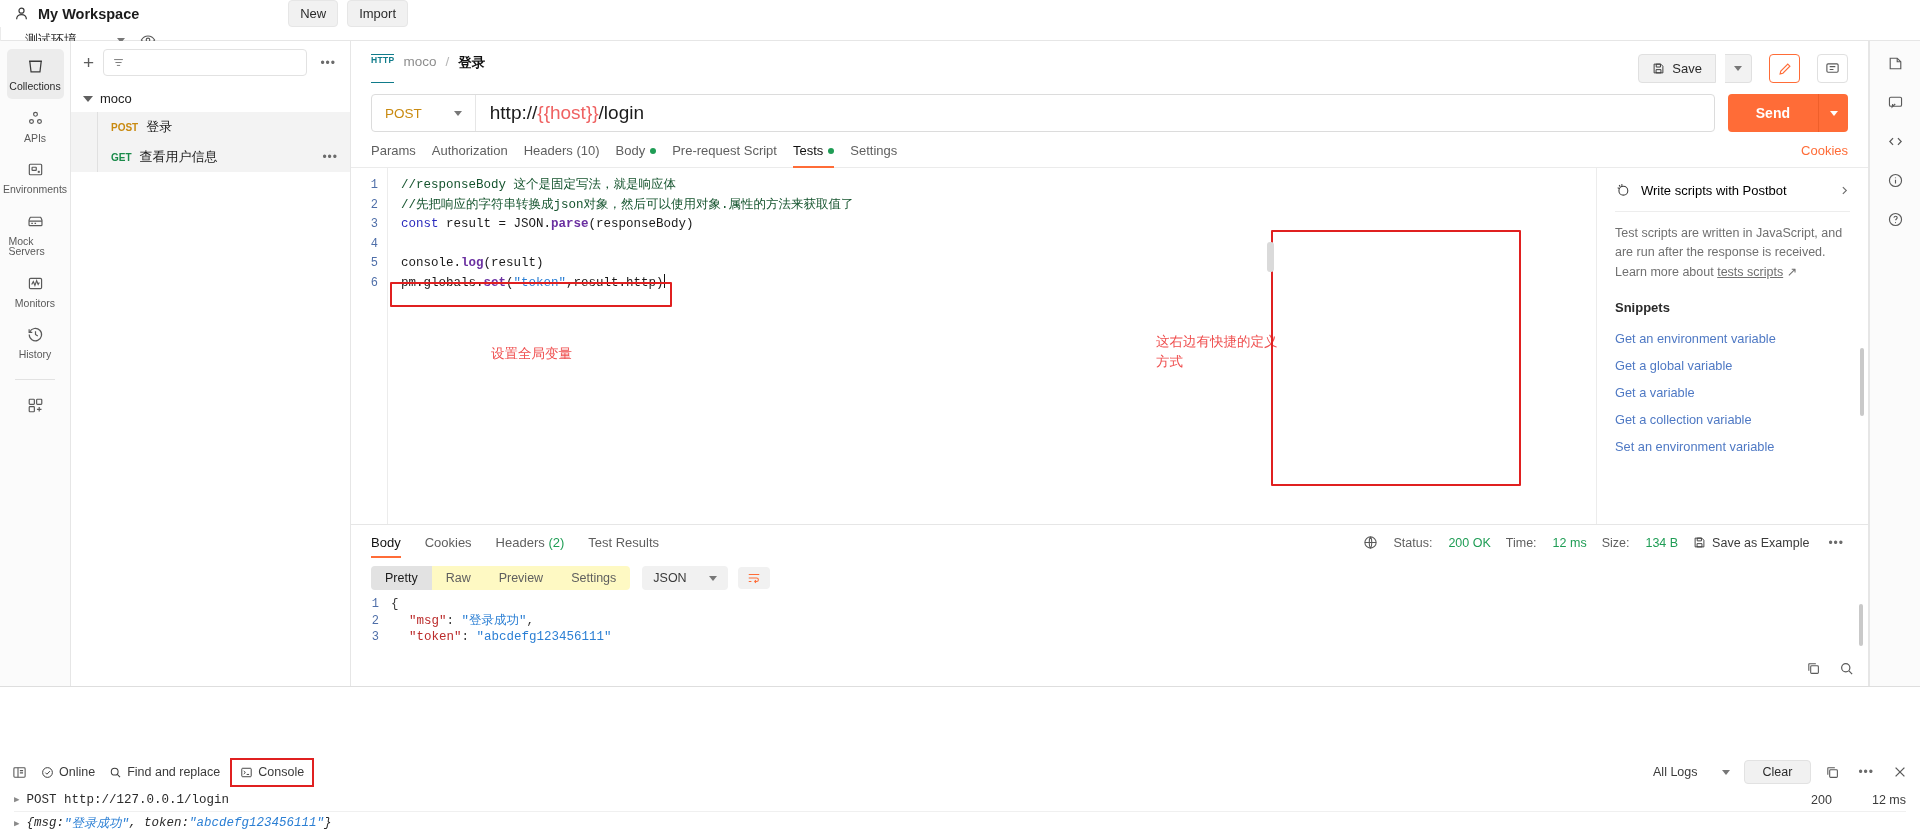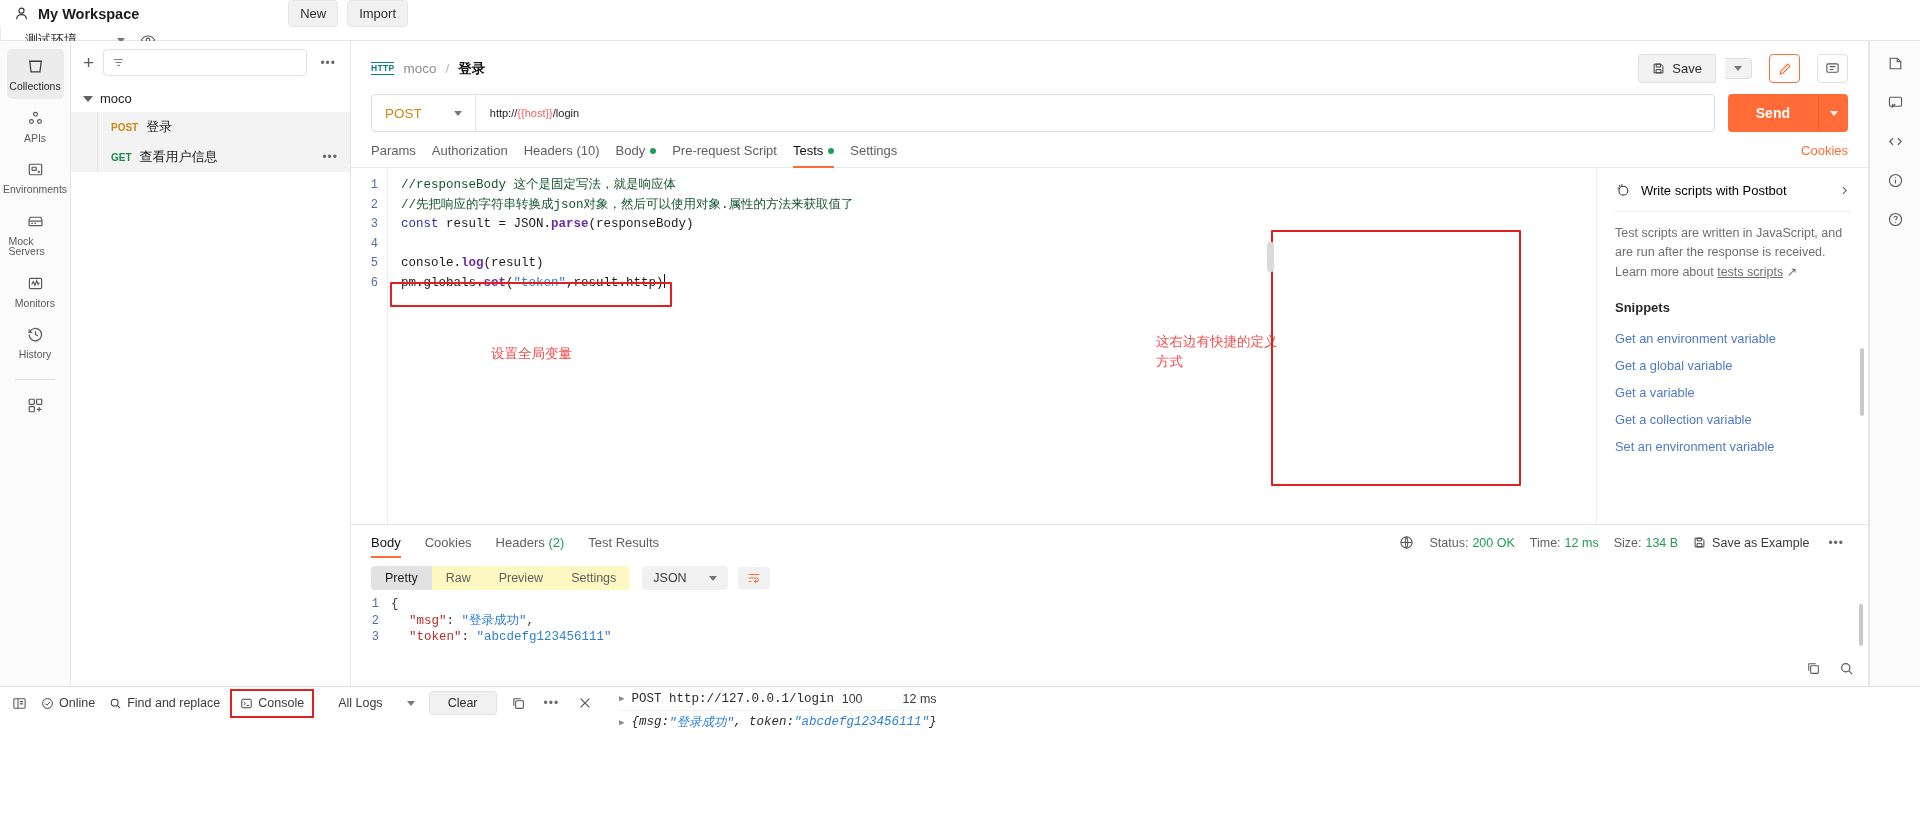--- a/index.html
+++ b/index.html
@@ -81,21 +81,21 @@
   .req-row .bar { position: absolute; left: 26px; top: 0; bottom: 0; width: 1px; background: #e0e0e0; }
   .req-row .m { font-size: 10px; font-weight: 700; }
   .m.post { color: #c98a10; }
   .m.get { color: #1a8a4a; }
   .req-row .rdots { margin-left: auto; color: #6b6b6b; font-size: 12px; letter-spacing: 1px; }
 
   
   .center { flex: 1; min-width: 0; display: flex; flex-direction: column; background: #fff; }
   .req-pane { flex: 1; min-height: 0; display: flex; flex-direction: column; border-right: 1px solid #e6e6e6; }
 
-  .crumbline { display: flex; align-items: center; padding: 13px 20px 11px; gap: 9px; }
+  .crumbline { display: flex; padding: 13px 20px 11px; gap: 9px; }
   .httpicon {
     font-size: 8.5px; font-weight: 700; color: #0f7b8a; border-top: 1.5px solid #0f7b8a;
     border-bottom: 1.5px solid #0f7b8a; letter-spacing: .3px; padding: 1px 0; line-height: 1.1;
   }
   .crumb-grey { color: #8d8d8d; font-size: 13.5px; }
   .crumb-sep { color: #b5b5b5; font-size: 13.5px; }
   .crumb-cur { color: #111; font-size: 13.5px; font-weight: 700; }
   .crumb-sp { flex: 1; }
   .savebtn {
     display: flex; align-items: center; gap: 7px; background: #f2f2f2; border: 1px solid #e0e0e0;
@@ -110,21 +110,21 @@
   .iconbtn.orange { border-color: #ff6c37; color: #ff6c37; }
 
   .urlrow { display: flex; align-items: center; padding: 0 20px 0 20px; gap: 13px; }
   .urlbox {
     flex: 1; height: 38px; border: 1px solid #dcdcdc; border-radius: 4px; display: flex; align-items: center; background: #fff;
   }
   .methodsel {
     display: flex; align-items: center; gap: 32px; padding: 0 13px; height: 100%;
     color: #c98a10; font-size: 13.5px; border-right: 1px solid #e6e6e6; cursor: pointer;
   }
-  .urltext { flex: 1; padding: 0 14px; font-size: 11px; color: #1b1b1b; white-space: nowrap; overflow: hidden; }
+  .urltext { flex: 1; padding: 0 14px; font-size: 19px; color: #1b1b1b; white-space: nowrap; overflow: hidden; }
   .urltext .varok { color: #ef6262; }
   .sendwrap { display: flex; }
   .sendbtn {
     background: #ff6c37; color: #fff; border: none; border-radius: 4px 0 0 4px; padding: 0 28px;
     height: 38px; font-size: 14px; font-weight: 600; cursor: pointer; font-family: inherit;
   }
   .sendcaret {
     background: #ff6c37; border: none; border-left: 1px solid #ef5f2a; border-radius: 0 4px 4px 0;
     width: 30px; height: 38px; display: flex; align-items: center; justify-content: center; cursor: pointer;
   }
@@ -169,21 +169,21 @@
 
   
   .respane { height: 162px; min-height: 162px; border-top: 1px solid #e6e6e6; border-right: 1px solid #e6e6e6; display: flex; flex-direction: column; background: #fff; position: relative; }
   .resptabs { display: flex; align-items: flex-end; padding: 10px 20px 0; gap: 24px; }
   .rsp { font-size: 13px; color: #5f5f5f; padding-bottom: 8px; cursor: pointer; position: relative; }
   .rsp.active { color: #111; }
   .rsp.active::after { content: ""; position: absolute; left: 0; right: 0; bottom: 0; height: 2.5px; background: #ff6c37; }
   .rsp .cnt { color: #1f9d55; }
   .respmeta { margin-left: auto; display: flex; align-items: center; gap: 15px; padding-bottom: 8px; font-size: 12.5px; color: #5f5f5f; }
   .respmeta .val { color: #1f9d55; }
-  .respmeta .item { display: flex; gap: 4px; }
+  .respmeta .item { display: flex; gap: 16px; }
   .respmeta .clickable { cursor: pointer; display: flex; align-items: center; gap: 6px; color: #3b3b3b; }
 
   .fmtrow { display: flex; align-items: center; gap: 0; padding: 8px 20px 6px; }
   .pill { font-size: 12.5px; color: #5f5f5f; padding: 5px 14px; background: #fef9c3; cursor: pointer; border-radius: 0; }
   .pill:first-child { border-radius: 4px 0 0 4px; }
   .pill.on { background: #e2e2e2; color: #1b1b1b; }
   .pill.last { border-radius: 0 4px 4px 0; }
   .jsonsel { display: flex; align-items: center; gap: 22px; background: #f1f1f1; border-radius: 4px; padding: 5px 11px; margin-left: 12px; font-size: 12.5px; color: #3b3b3b; cursor: pointer; }
   .wrapbtn { margin-left: 10px; background: #f1f1f1; border-radius: 4px; padding: 4px 9px; cursor: pointer; color: #ff6c37; display: flex; align-items: center; }
 
@@ -194,21 +194,21 @@
   .jstr { color: #2b7fd4; }
   .jpl { color: #3b3b3b; }
   .vscroll { position: absolute; right: 5px; top: 8px; width: 4px; height: 42px; background: #c9c9c9; border-radius: 2px; }
   .respicons { position: absolute; right: 14px; bottom: 10px; display: flex; gap: 18px; color: #5a5a5a; }
 
   
   .rrail { width: 51px; min-width: 51px; border-left: 1px solid #e6e6e6; background: #fbfbfb; display: flex; flex-direction: column; align-items: center; padding-top: 14px; gap: 22px; color: #5a5a5a; }
   .rrail-ic { cursor: pointer; display: flex; align-items: center; justify-content: center; }
 
   
-  .console { height: 148px; min-height: 148px; border-top: 1px solid #dedede; background: #fff; display: flex; flex-direction: row; }
+  .console { height: 148px; min-height: 148px; border-top: 1px solid #dedede; background: #fff; display: flex; flex-direction: column; justify-content: flex-end; }
   .cbar { height: 32px; display: flex; align-items: center; padding: 0 12px; gap: 14px; font-size: 12.5px; color: #3b3b3b; }
   .cbar .ci { display: flex; align-items: center; gap: 5px; cursor: pointer; }
   .cbar .console-btn { position: relative; padding: 3px 6px; }
   .console-redbox { position: absolute; left: -4px; top: -4px; right: -4px; bottom: -5px; border: 2px solid #e02020; }
   .cbar .spacer { flex: 1; }
   .alllogs { display: flex; align-items: center; gap: 24px; cursor: pointer; color: #3b3b3b; }
   .clearbtn { background: #f1f1f1; border: 1px solid #e2e2e2; border-radius: 4px; padding: 4px 18px; font-size: 12.5px; cursor: pointer; color: #2b2b2b; font-family: inherit; }
   .cicon { cursor: pointer; color: #5a5a5a; display: flex; align-items: center; }
   .clog { padding: 0 14px; font-family: "Liberation Mono", "DejaVu Sans Mono", monospace; font-size: 12.5px; }
   .clogrow { display: flex; align-items: center; height: 23px; color: #2b2b2b; border-top: 1px solid #f0f0f0; }
@@ -714,21 +714,21 @@
           <path d="M3.6 3.6l8.8 8.8M12.4 3.6l-8.8 8.8"></path>
         </svg>
       </span>
     </div>
 
     <div class="clog">
       <div class="clogrow first">
         <span class="tri">▶</span>
         <span>POST http://127.0.0.1/login</span>
         <span class="clogright">
-          <span>100</span>
+          <span>200</span>
           <span>12 ms</span>
         </span>
       </div>
       <div class="clogrow">
         <span class="tri">▶</span>
         <span class="ital">{msg: </span>
           <span class="blue">"登录成功"</span>
           <span class="ital">, token: </span>
           <span class="blue">"abcdefg123456111"</span>
           <span class="ital">}</span>

